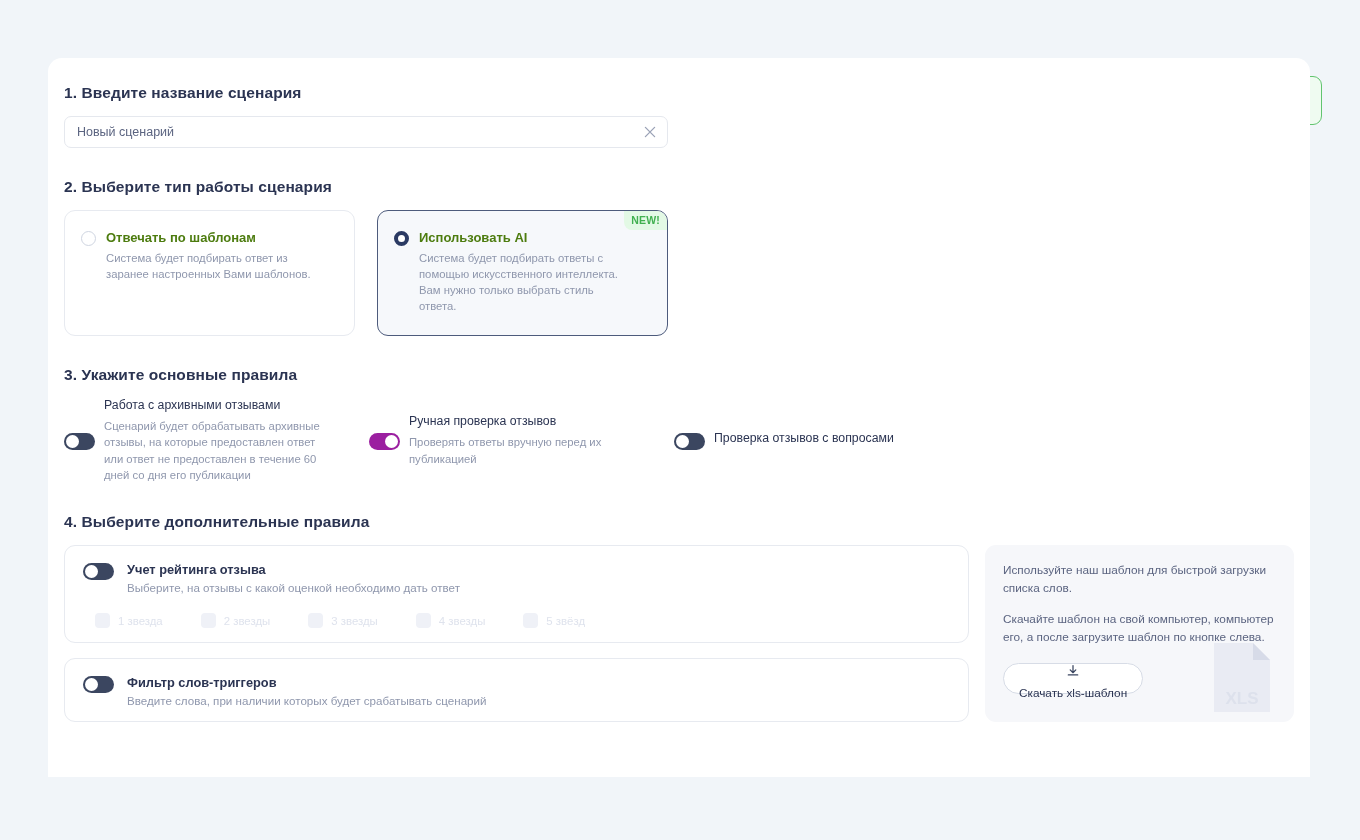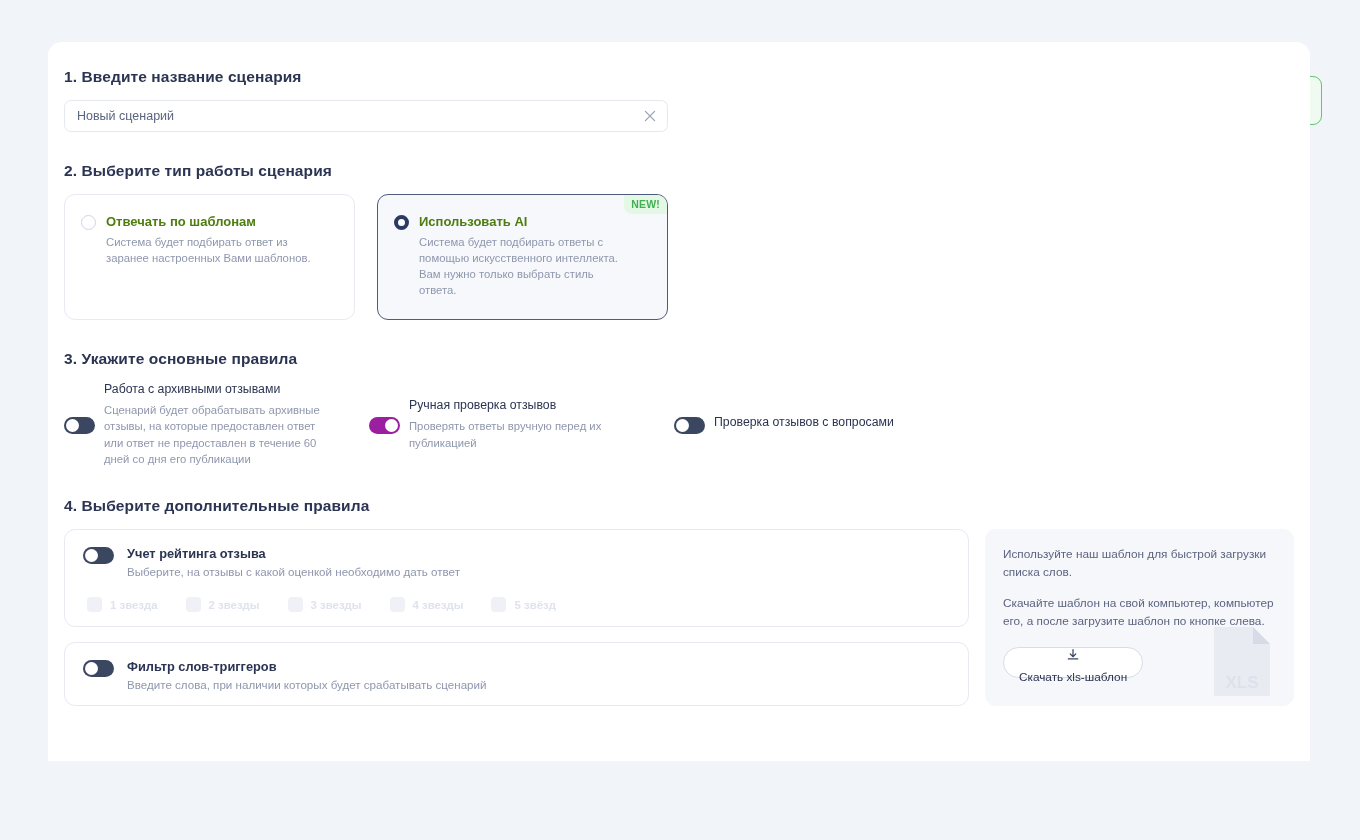--- a/index.html
+++ b/index.html
@@ -10,21 +10,21 @@
     background: #f1f5f9;
     font-family: "Liberation Sans", sans-serif;
     color: #2c3553;
     overflow: hidden;
     position: relative;
   }
 
   
   .panel {
     position: absolute;
-    left: 48px; top: 42px;
+    left: 48px; top: 58px;
     width: 1262px; height: 719px;
     background: #ffffff;
     border-radius: 14px 14px 0 0;
     padding: 26px 0 0 0;
   }
   .panel-inner { padding: 0 16px 0 16px; }
 
   .section-title {
     font-size: 15.5px;
     font-weight: bold;
@@ -141,21 +141,21 @@
   .extra-left { width: 918px; display: flex; flex-direction: column; gap: 15px; }
   .rule-card {
     border: 1px solid #e7eaf0;
     border-radius: 11px;
     background: #fff;
     padding: 16px 18px 14px 18px;
   }
   .rule-head { display: flex; gap: 13px; align-items: flex-start; }
   .rule-title { font-size: 12.8px; font-weight: bold; color: #2b3452; margin: 0 0 4px 0; }
   .rule-sub { font-size: 11.6px; color: #8f97ad; }
-  .stars-row { display: flex; gap: 28px; margin: 19px 0 0 4px; font-weight: bold; }
+  .stars-row { display: flex; gap: 38px; margin: 19px 0 0 12px; }
   .star-chip { display: flex; align-items: center; gap: 8px; }
   .star-box {
     width: 15px; height: 15px; border-radius: 4px;
     background: #eff1f7;
   }
   .star-text { font-size: 11.4px; color: #dfe3ed; }
 
   .extra-right {
     width: 313px;
     background: #f6f7fa;

